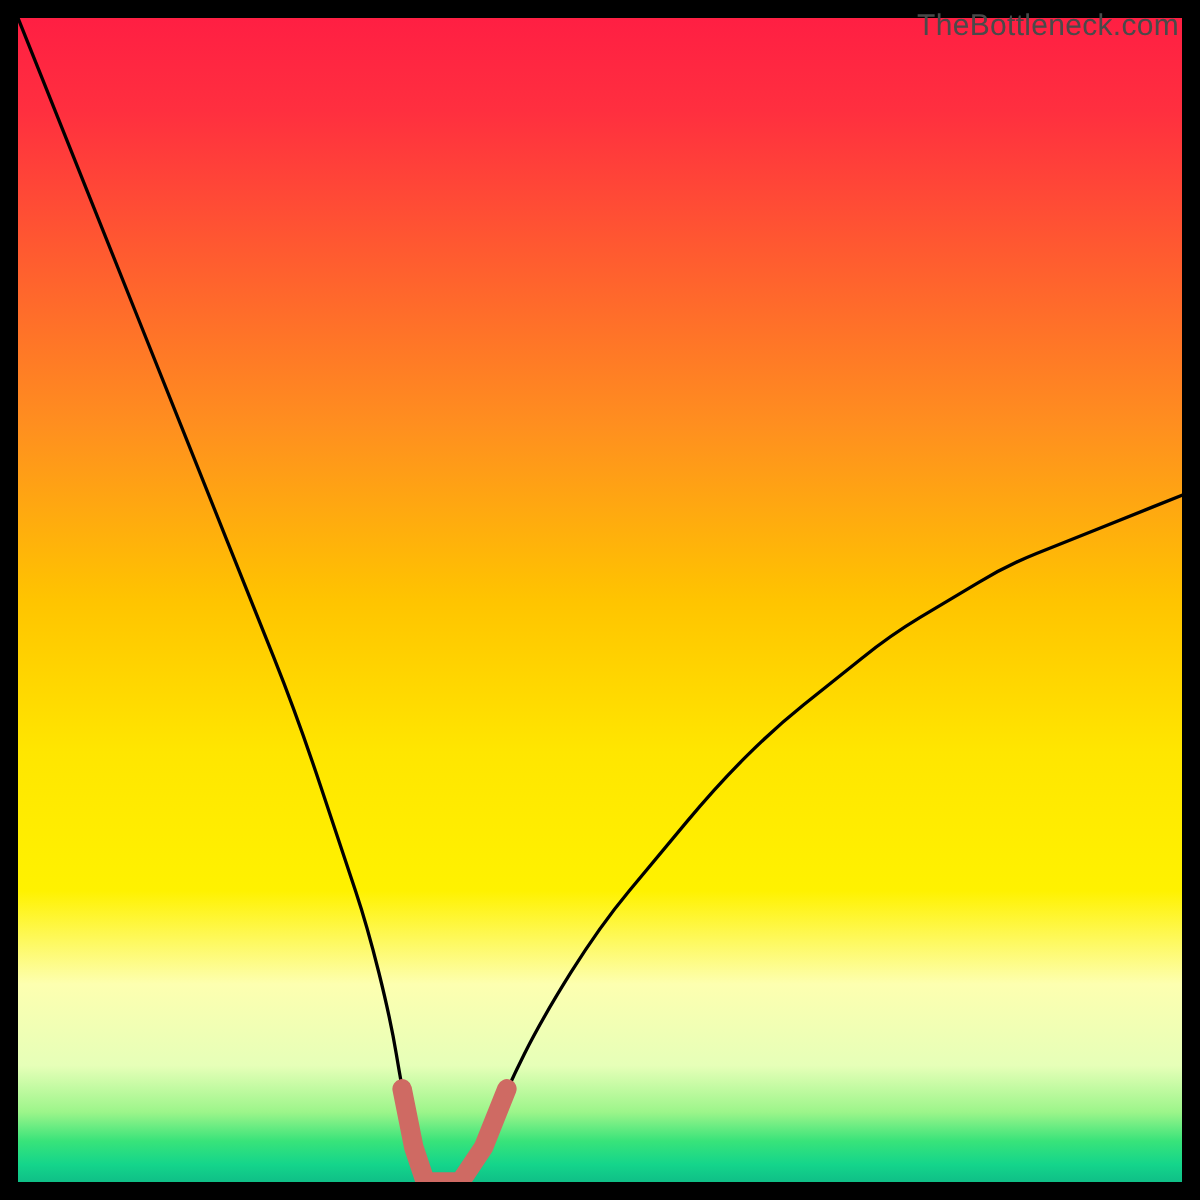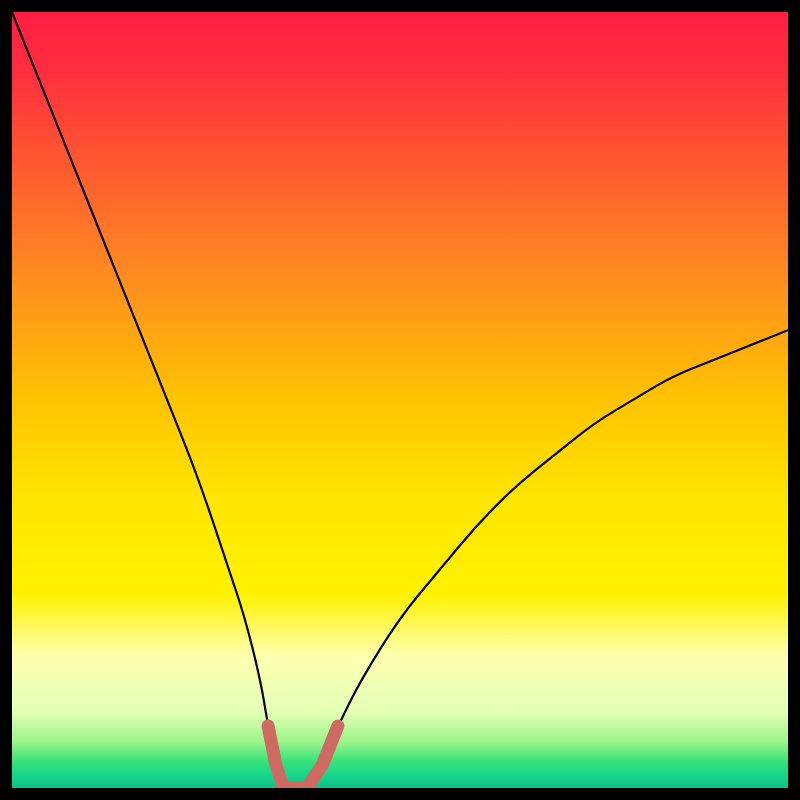--- a/index.html
+++ b/index.html
@@ -43,20 +43,21 @@
     height: 776px;
   }
   svg {
     display: block;
   }
 </style>
 </head>
 <body>
 
 <div class="frame">
+  <div class="watermark">TheBottleneck.com</div>
   <div class="plot-outer">
     <svg class="plot" viewBox="0 0 776 776" preserveAspectRatio="none">
       <defs>
         <linearGradient id="bg-grad" x1="0" y1="0" x2="0" y2="1">
             <stop offset="0%" stop-color="#ff1f43"></stop>
             <stop offset="8%" stop-color="#ff2f3f"></stop>
             <stop offset="20%" stop-color="#ff5a30"></stop>
             <stop offset="35%" stop-color="#ff8f1f"></stop>
             <stop offset="50%" stop-color="#ffc400"></stop>
             <stop offset="63%" stop-color="#ffe600"></stop>

